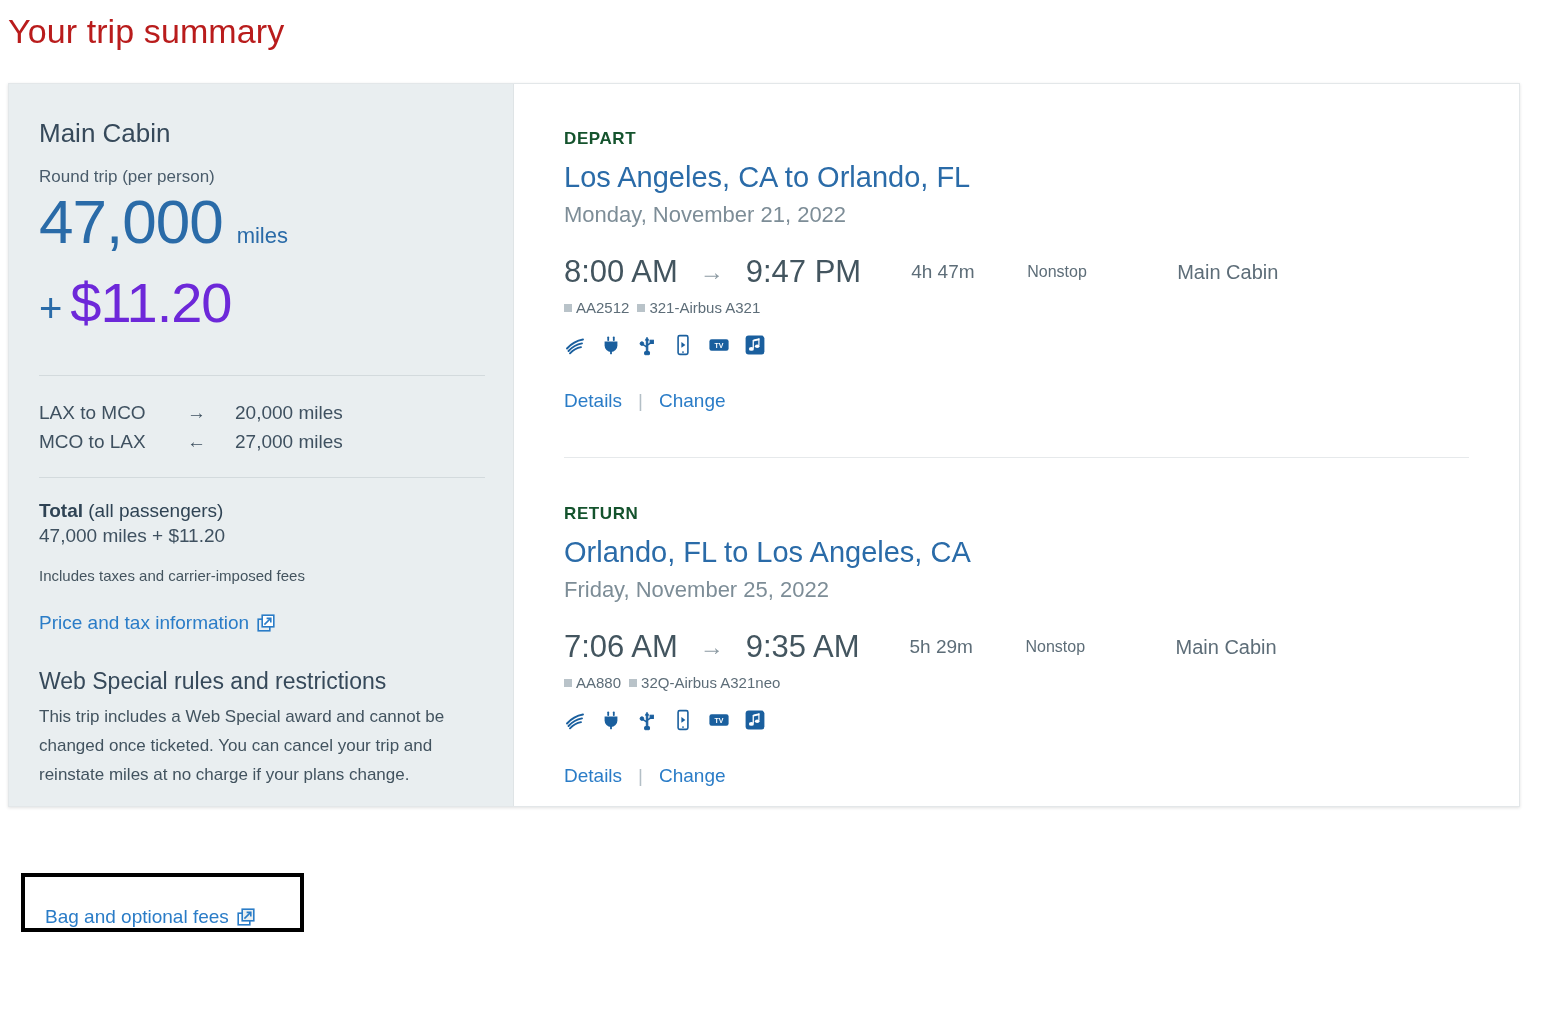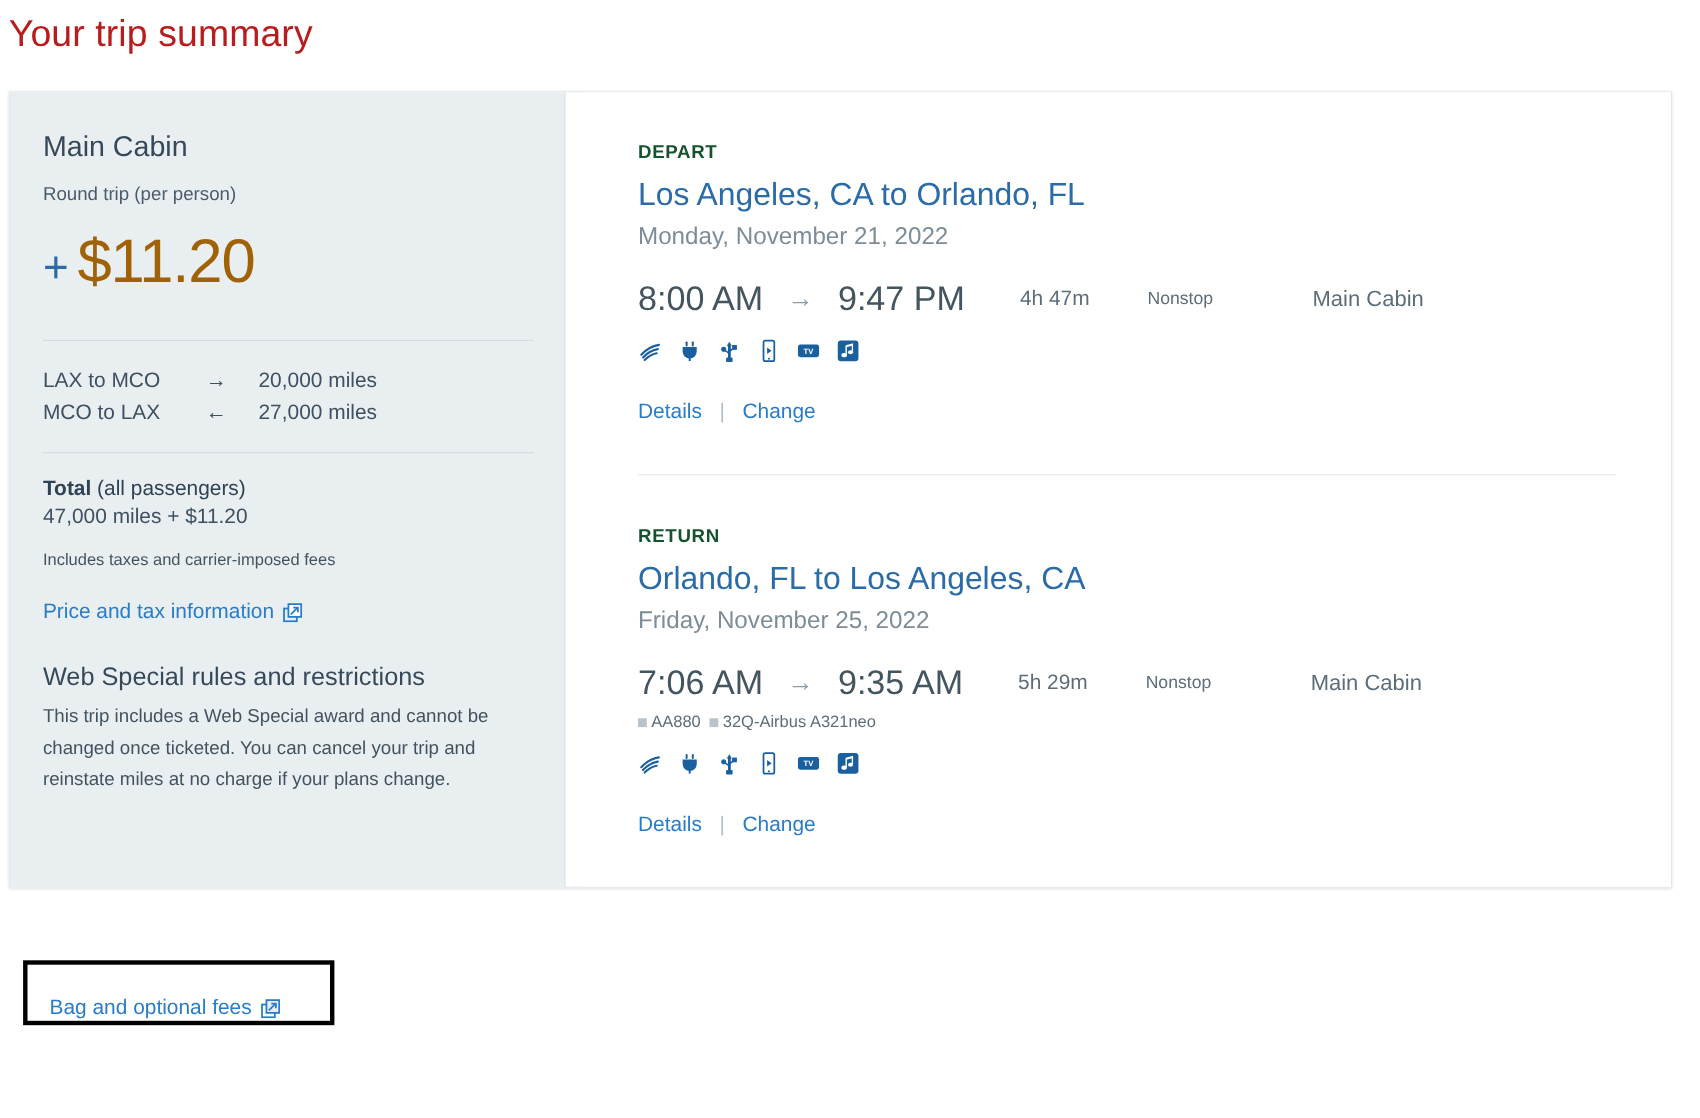--- a/index.html
+++ b/index.html
@@ -27,21 +27,20 @@
   
   .card {
     position: absolute;
     left: 8px; top: 83px;
     width: 1512px;
     height: 724px;
     background: #ffffff;
     border: 1px solid #e3e7e9;
     box-shadow: 0 1px 3px rgba(0,0,0,0.12);
     display: flex;
-    gap: 16px;
   }
 
   
   .summary {
     width: 505px;
     flex: 0 0 505px;
     background: #e9eef0;
     border-right: 1px solid #dfe4e6;
     padding: 34px 28px 0 30px;
     position: relative;
@@ -82,21 +81,21 @@
     margin-top: 22px;
   }
   .cash-plus {
     font-size: 40px;
     color: #2a6ba8;
     font-weight: 300;
     margin-right: 8px;
   }
   .cash-value {
     font-size: 56px;
-    color: #a16207;
+    color: #6d28d9;
     font-weight: 300;
     letter-spacing: -1px;
   }
 
   .hr {
     height: 1px;
     background: #d3dadd;
     margin: 0;
   }
   .hr.top-leg { margin-top: 44px; margin-bottom: 26px; }
@@ -256,20 +255,24 @@
   <h1 class="page-title">Your trip summary</h1>
 
   <div class="card">
 
     <div class="summary">
 
       <div class="cabin-name">Main Cabin</div>
 
       <div class="round-trip-label">Round trip (per person)</div>
 
+      <div class="miles-row">
+        <span class="miles-value">47,000</span>
+        <span class="miles-unit">miles</span>
+      </div>
 
       <div class="cash-row">
         <span class="cash-plus">+</span>
         <span class="cash-value">$11.20</span>
       </div>
 
       <div class="hr top-leg"></div>
 
       <div class="leg-line">
         <span class="leg-route">LAX to MCO</span>
@@ -331,20 +334,30 @@
 
         <div class="times-row">
           <span class="t-dep">8:00 AM</span>
           <span class="t-arrow">→</span>
           <span class="t-arr">9:47 PM</span>
           <span class="t-dur">4h 47m</span>
           <span class="t-stops">Nonstop</span>
           <span class="t-cabin">Main Cabin</span>
         </div>
 
+        <div class="flight-meta">
+          <span class="meta-item">
+            <i class="sq-bullet"></i>
+            <span>AA2512</span>
+          </span>
+          <span class="meta-item">
+            <i class="sq-bullet"></i>
+            <span>321-Airbus A321</span>
+          </span>
+        </div>
 
         <div class="amenities">
           <span class="amenity">
             <svg width="22" height="22" viewBox="0 0 22 22">
                 <g fill="none" stroke="#1a5f9e" stroke-width="1.9" stroke-linecap="round">
                   <path d="M3 14.5 C7 10 13 6.5 19 5.5"></path>
                   <path d="M4.5 17 C8 13.2 13 10.3 18 9.4"></path>
                   <path d="M6 19.3 C9 16.2 12.8 13.9 17 13.1"></path>
                 </g>
               </svg>

